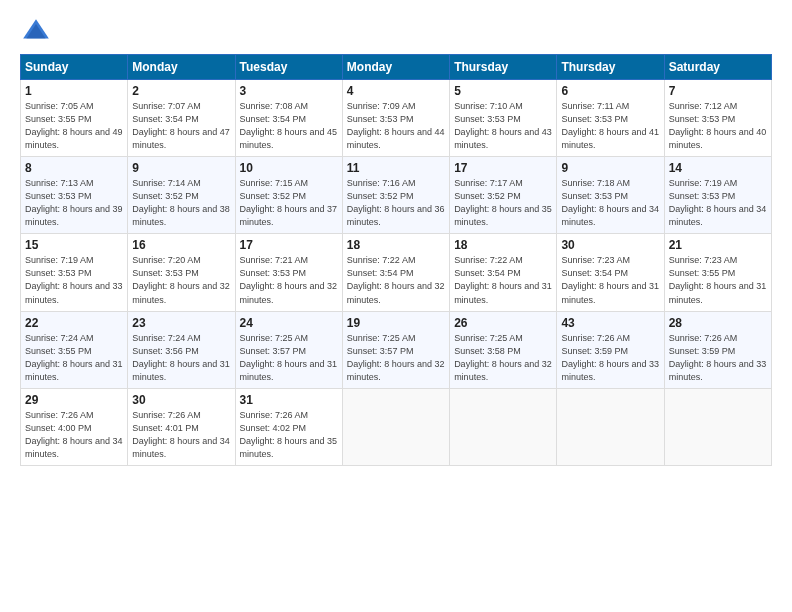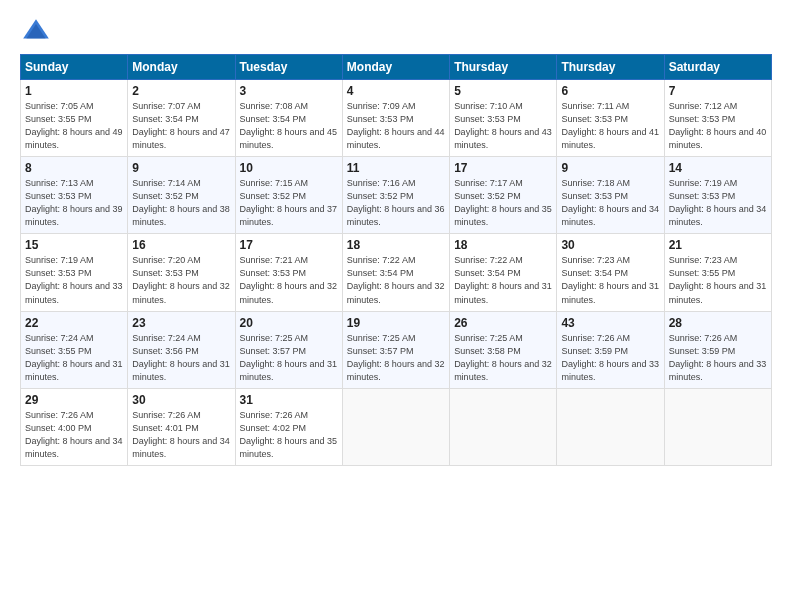--- a/index.html
+++ b/index.html
@@ -158,21 +158,21 @@
           <td><span class="day-num">16</span><span class="day-detail">Sunrise: 7:20 AM<br>Sunset: 3:53 PM<br>Daylight: 8 hours and 32 minutes.</span></td>
           <td><span class="day-num">17</span><span class="day-detail">Sunrise: 7:21 AM<br>Sunset: 3:53 PM<br>Daylight: 8 hours and 32 minutes.</span></td>
           <td><span class="day-num">18</span><span class="day-detail">Sunrise: 7:22 AM<br>Sunset: 3:54 PM<br>Daylight: 8 hours and 32 minutes.</span></td>
           <td><span class="day-num">18</span><span class="day-detail">Sunrise: 7:22 AM<br>Sunset: 3:54 PM<br>Daylight: 8 hours and 31 minutes.</span></td>
           <td><span class="day-num">30</span><span class="day-detail">Sunrise: 7:23 AM<br>Sunset: 3:54 PM<br>Daylight: 8 hours and 31 minutes.</span></td>
           <td><span class="day-num">21</span><span class="day-detail">Sunrise: 7:23 AM<br>Sunset: 3:55 PM<br>Daylight: 8 hours and 31 minutes.</span></td>
         </tr>
         <tr>
           <td><span class="day-num">22</span><span class="day-detail">Sunrise: 7:24 AM<br>Sunset: 3:55 PM<br>Daylight: 8 hours and 31 minutes.</span></td>
           <td><span class="day-num">23</span><span class="day-detail">Sunrise: 7:24 AM<br>Sunset: 3:56 PM<br>Daylight: 8 hours and 31 minutes.</span></td>
-          <td><span class="day-num">20</span><span class="day-detail">Sunrise: 7:25 AM<br>Sunset: 3:57 PM<br>Daylight: 8 hours and 31 minutes.</span></td>
+          <td><span class="day-num">24</span><span class="day-detail">Sunrise: 7:25 AM<br>Sunset: 3:57 PM<br>Daylight: 8 hours and 31 minutes.</span></td>
           <td><span class="day-num">19</span><span class="day-detail">Sunrise: 7:25 AM<br>Sunset: 3:57 PM<br>Daylight: 8 hours and 32 minutes.</span></td>
           <td><span class="day-num">26</span><span class="day-detail">Sunrise: 7:25 AM<br>Sunset: 3:58 PM<br>Daylight: 8 hours and 32 minutes.</span></td>
           <td><span class="day-num">43</span><span class="day-detail">Sunrise: 7:26 AM<br>Sunset: 3:59 PM<br>Daylight: 8 hours and 33 minutes.</span></td>
           <td><span class="day-num">28</span><span class="day-detail">Sunrise: 7:26 AM<br>Sunset: 3:59 PM<br>Daylight: 8 hours and 33 minutes.</span></td>
         </tr>
         <tr>
           <td><span class="day-num">29</span><span class="day-detail">Sunrise: 7:26 AM<br>Sunset: 4:00 PM<br>Daylight: 8 hours and 34 minutes.</span></td>
           <td><span class="day-num">30</span><span class="day-detail">Sunrise: 7:26 AM<br>Sunset: 4:01 PM<br>Daylight: 8 hours and 34 minutes.</span></td>
           <td><span class="day-num">31</span><span class="day-detail">Sunrise: 7:26 AM<br>Sunset: 4:02 PM<br>Daylight: 8 hours and 35 minutes.</span></td>
           <td class="empty"></td>

